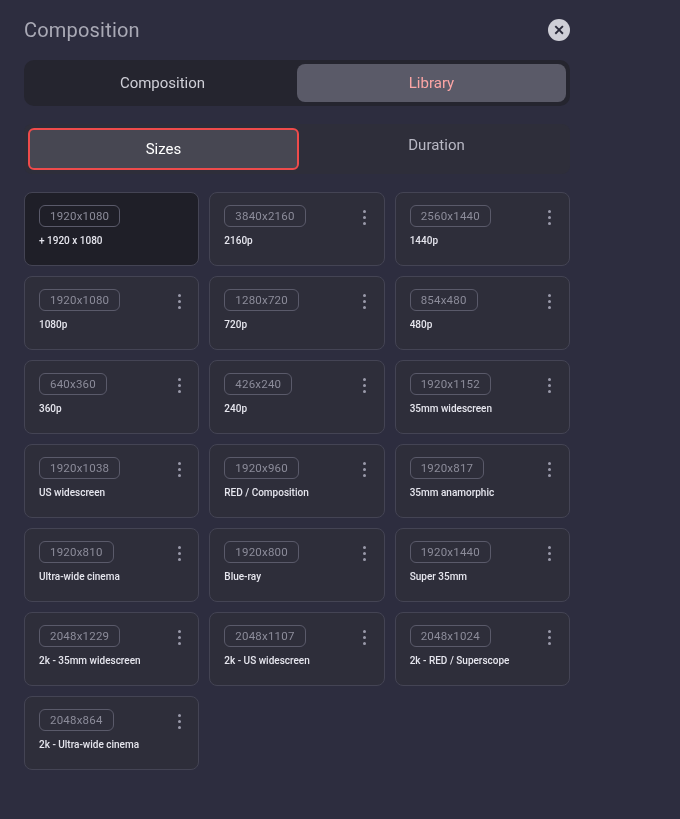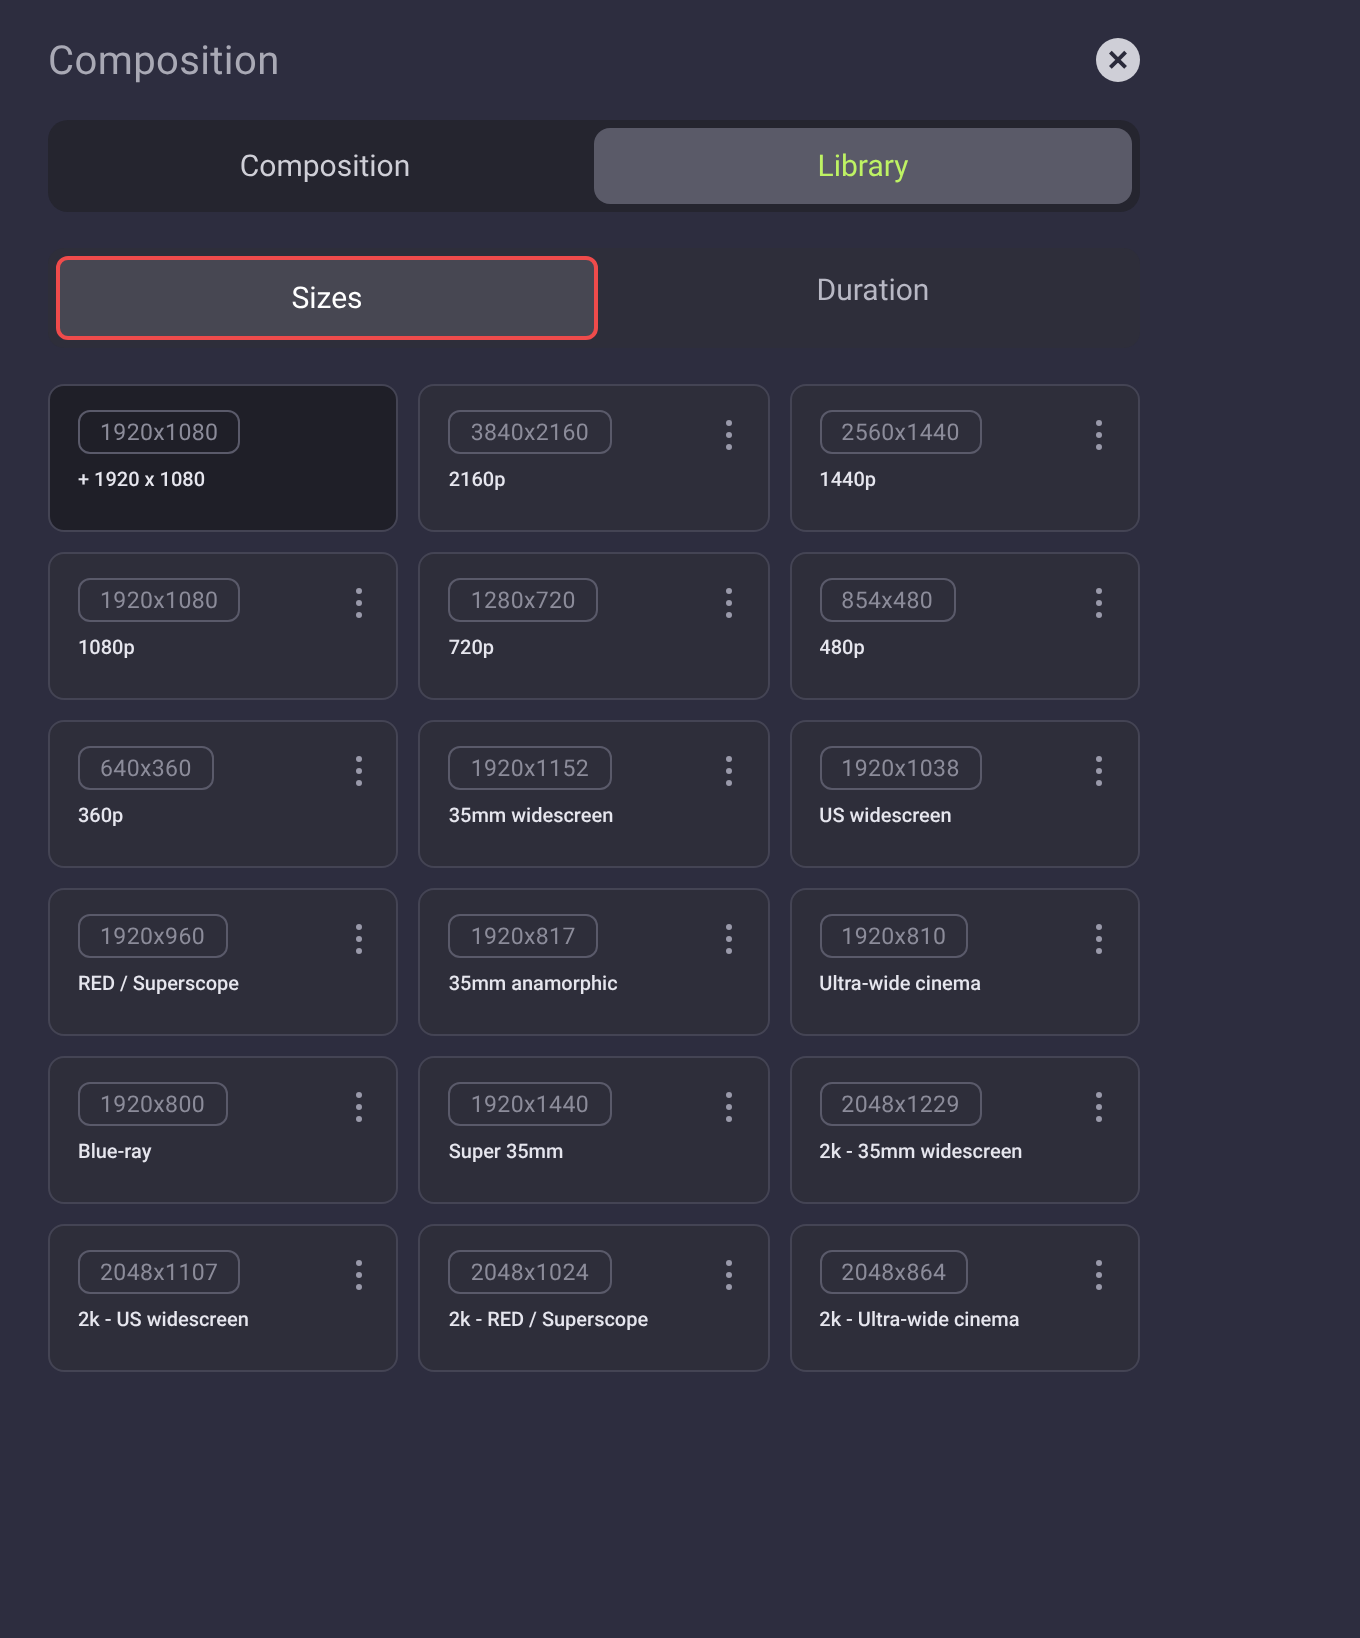--- a/index.html
+++ b/index.html
@@ -19,21 +19,21 @@
     --text-strong:#e6e6ee;
     --highlight:#ef4b4b;
   }
   html,body{margin:0;padding:0;background:var(--bg);font-family:"Segoe UI",Roboto,Helvetica,Arial,sans-serif;color:var(--text);}
   .window{width:594px;height:819px;box-sizing:border-box;padding:6px 6px 0 6px;background:var(--bg);position:relative;overflow:hidden;}
   .header{display:flex;align-items:center;justify-content:space-between;padding:12px 18px 18px 18px;}
   .title{font-size:20px;color:#a9a9b5;font-weight:400;letter-spacing:.2px;}
   .close{width:22px;height:22px;border-radius:50%;background:#cfcfd7;color:#2a2a3a;display:flex;align-items:center;justify-content:center;font-size:14px;font-weight:700;cursor:pointer;}
   .tabrow{display:flex;gap:0;background:var(--tab-row);border-radius:10px;margin:0 18px 18px 18px;padding:4px;}
   .tab{flex:1;text-align:center;padding:10px 0;font-size:15px;color:var(--text);border-radius:8px;cursor:pointer;}
-  .tab.active{background:var(--tab-active);color:#bef264;}
+  .tab.active{background:var(--tab-active);color:#fca5a5;}
   .subtabrow{display:flex;background:var(--subtab-row);border-radius:8px;margin:0 18px 18px 18px;}
   .subtab{flex:1;text-align:center;padding:12px 0;font-size:15px;color:#b8b8c4;cursor:pointer;border-radius:6px;}
   .subtab.highlighted{background:var(--subtab-active);color:#fff;border:2px solid var(--highlight);box-sizing:border-box;padding:10px 0;margin:4px;}
   .grid{display:grid;grid-template-columns:repeat(3,1fr);gap:10px;padding:0 18px 18px 18px;}
   .card{background:var(--card);border:1px solid var(--card-border);border-radius:8px;padding:12px 12px 14px 14px;position:relative;box-sizing:border-box;min-height:74px;cursor:pointer;}
   .card.dark{background:var(--card-dark);}
   .pill{display:inline-block;border:1px solid var(--pill-border);border-radius:6px;padding:3px 10px;font-size:11.5px;color:var(--text-dim);margin-bottom:8px;letter-spacing:.2px;}
   .card-label{font-size:10px;color:var(--text-strong);font-weight:500;white-space:nowrap;overflow:hidden;text-overflow:ellipsis;max-width:150px;}
   .more{position:absolute;top:12px;right:10px;width:18px;height:24px;display:flex;flex-direction:column;align-items:center;justify-content:center;gap:3px;cursor:pointer;}
   .more span{width:3px;height:3px;background:#9a9aaa;border-radius:50%;}
@@ -83,31 +83,36 @@
       <div class="card"><div class="pill">854x480</div><div class="card-label">480p</div><div class="more">
           <span></span>
           <span></span>
           <span></span>
         </div></div>
       <div class="card"><div class="pill">640x360</div><div class="card-label">360p</div><div class="more">
           <span></span>
           <span></span>
           <span></span>
         </div></div>
+      <div class="card"><div class="pill">426x240</div><div class="card-label">240p</div><div class="more">
+          <span></span>
+          <span></span>
+          <span></span>
+        </div></div>
       <div class="card"><div class="pill">1920x1152</div><div class="card-label">35mm widescreen</div><div class="more">
           <span></span>
           <span></span>
           <span></span>
         </div></div>
       <div class="card"><div class="pill">1920x1038</div><div class="card-label">US widescreen</div><div class="more">
           <span></span>
           <span></span>
           <span></span>
         </div></div>
-      <div class="card"><div class="pill">1920x960</div><div class="card-label">RED / Superscope</div><div class="more">
+      <div class="card"><div class="pill">1920x960</div><div class="card-label">RED / Composition</div><div class="more">
           <span></span>
           <span></span>
           <span></span>
         </div></div>
       <div class="card"><div class="pill">1920x817</div><div class="card-label">35mm anamorphic</div><div class="more">
           <span></span>
           <span></span>
           <span></span>
         </div></div>
       <div class="card"><div class="pill">1920x810</div><div class="card-label">Ultra-wide cinema</div><div class="more">

